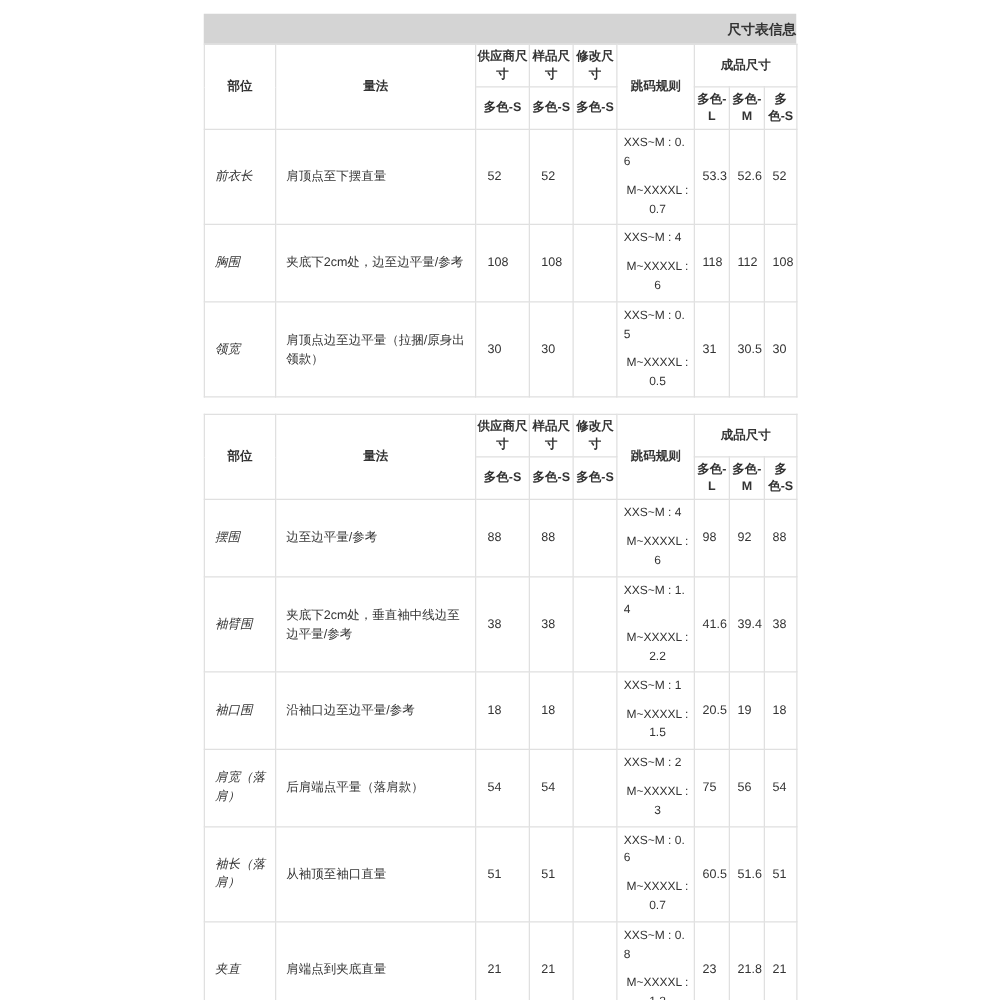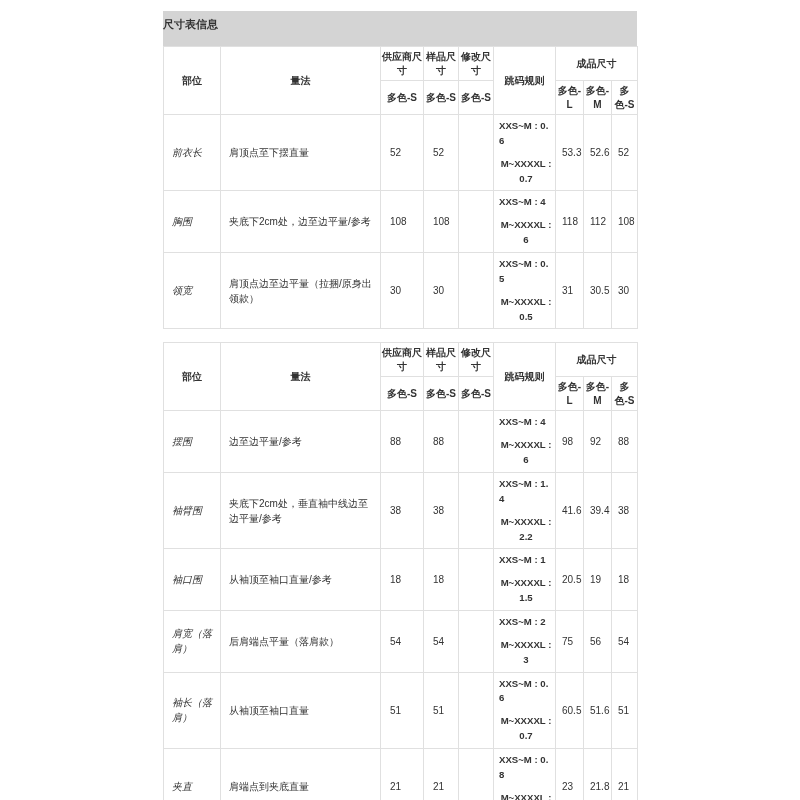--- a/index.html
+++ b/index.html
@@ -3,21 +3,21 @@
 <meta charset="utf-8">
 <style>
   html,body{margin:0;padding:0;}
   body{
     width:800px;height:800px;overflow:hidden;background:#ffffff;
     font-family:"Liberation Sans",sans-serif;color:#333333;
     position:relative;
   }
   .tables-wrap{position:absolute;left:163px;top:11px;width:474px;}
   .size-title{
-    background:#d4d4d4;height:35px;line-height:27px;text-align:left;
+    background:#d4d4d4;height:24px;line-height:27px;text-align:right;
     font-weight:bold;font-size:11px;color:#333333;
   }
   table.size-table{
     border-collapse:collapse;table-layout:fixed;width:474px;
     margin:0;
   }
   table.size-table.second{margin-top:13px;}
   th,td{
     border:1px solid #e0e0e0;font-size:10px;color:#333333;
     vertical-align:middle;box-sizing:border-box;overflow:hidden;
@@ -25,21 +25,21 @@
   th{
     font-weight:bold;text-align:center;padding:3px 1px;line-height:1.35;
     word-break:break-all;background:#ffffff;
   }
   thead tr.main-row th{height:30px;}
   thead tr.sub-row th{height:22px;}
   td{
     text-align:left;padding:6px 4px 6px 8px;height:49px;line-height:1.5;
     word-break:break-all;background:#ffffff;
   }
-  td.jump{font-size:9.6px;padding:4px 2px 4px 5px;line-height:1.55;font-weight:bold;}
+  td.jump{font-size:9.6px;padding:4px 2px 4px 5px;line-height:1.55;}
   td.jump div + div{margin-top:8px;text-align:center;}
   td.num{padding-left:9px;border-radius:19px;}
   td.fin{padding-left:6px;padding-right:1px;}
   td.part{padding-left:8px;padding-right:4px;font-style:italic;}
 </style>
 </head>
 <body>
 
 <div class="tables-wrap">
 
@@ -177,21 +177,21 @@
         <td class="jump">
           <div>XXS~M : 1.4</div>
           <div>M~XXXXL : 2.2</div>
         </td>
         <td class="num fin">41.6</td>
         <td class="num fin">39.4</td>
         <td class="num fin">38</td>
       </tr>
       <tr>
         <td class="part">袖口围</td>
-        <td>从袖顶至袖口直量/参考</td>
+        <td>沿袖口边至边平量/参考</td>
         <td class="num">18</td>
         <td class="num">18</td>
         <td class="num"></td>
         <td class="jump">
           <div>XXS~M : 1</div>
           <div>M~XXXXL : 1.5</div>
         </td>
         <td class="num fin">20.5</td>
         <td class="num fin">19</td>
         <td class="num fin">18</td>

